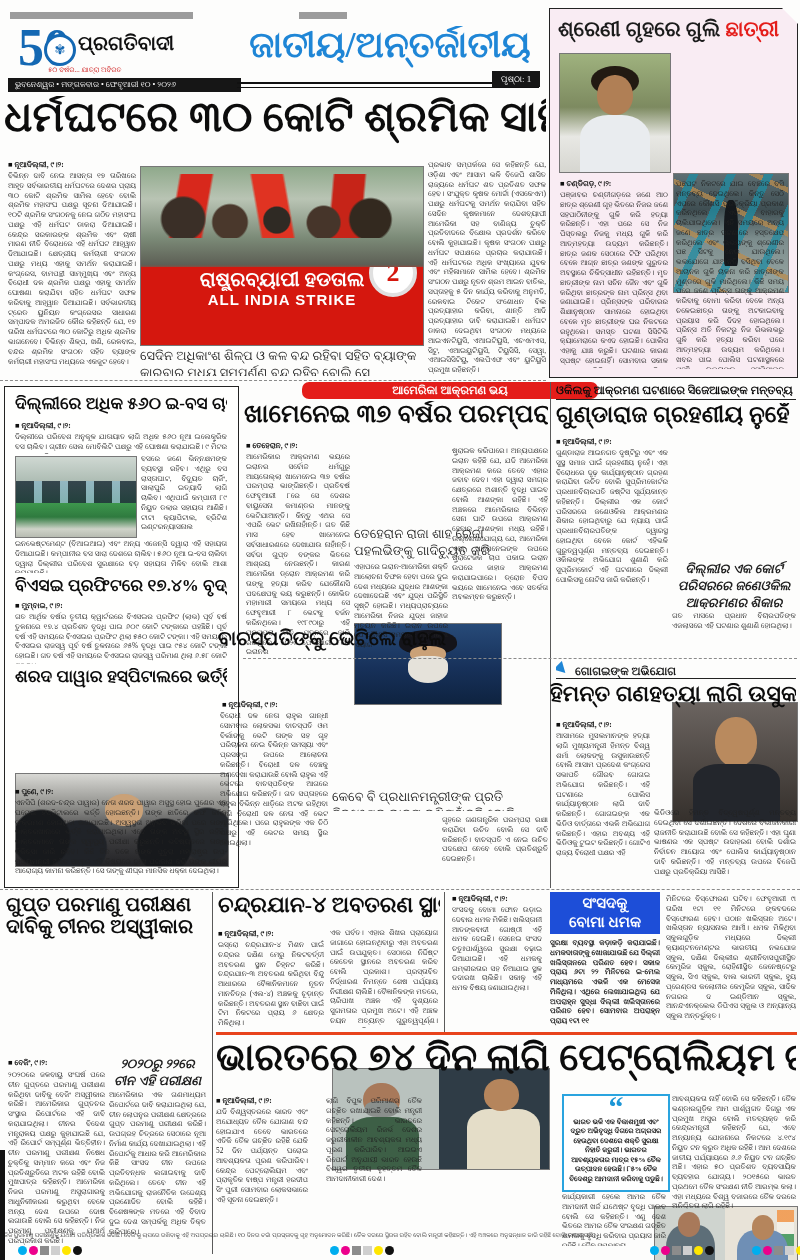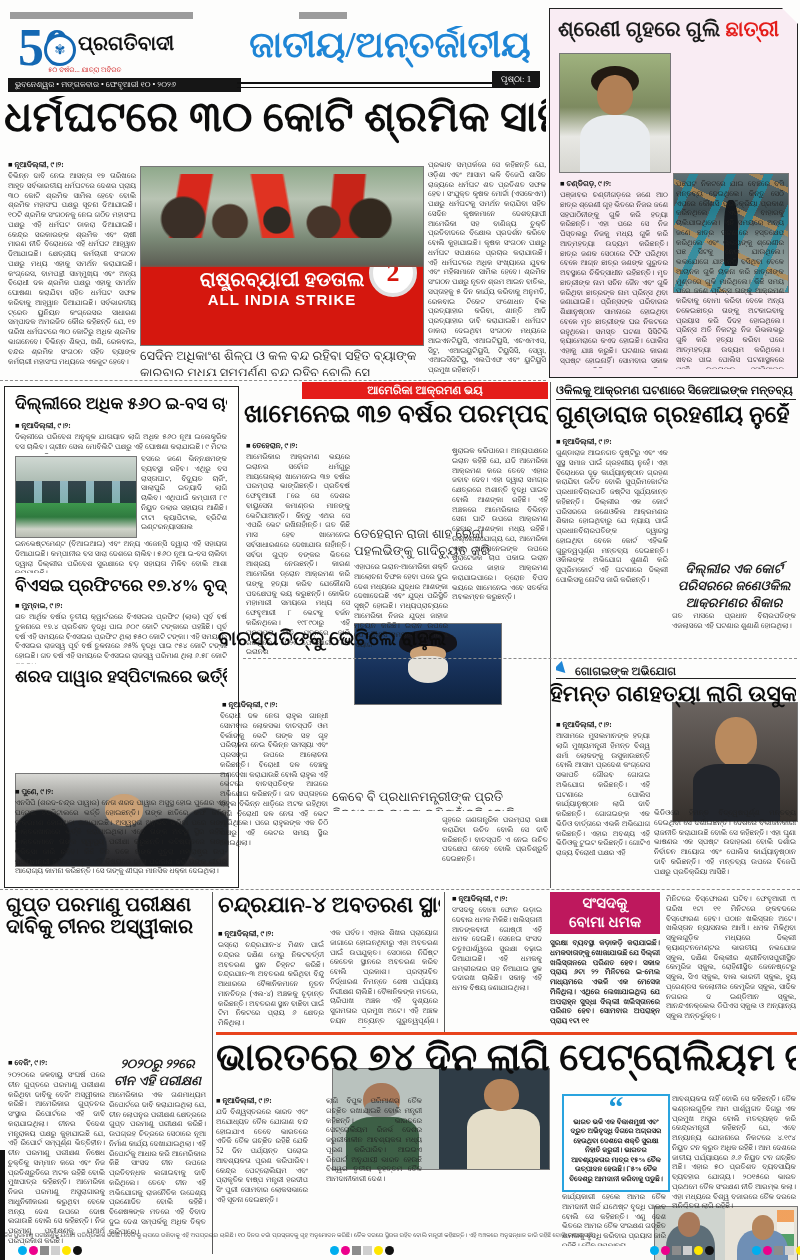--- a/index.html
+++ b/index.html
@@ -24,21 +24,21 @@
   .cap{font-size:13px;line-height:1.3;font-weight:bold;color:#1d1d1d;overflow:hidden;word-break:break-word;}
   .cap-i{font-style:italic;text-align:center;font-weight:bold;}
   .kicker{font-weight:bold;font-size:11.5px;color:#0c0c0c;border-bottom:1.4px solid #222;white-space:nowrap;overflow:hidden;}
   .dash{border-top:1px dashed #8a8a8a;height:0;}
   .vline{border-left:1px solid #5a5a5a;width:0;}
   
   .pinkbox{background:#f9ecf3;border:1.6px solid #232323;
            clip-path:polygon(0 0,calc(100% - 16px) 0,100% 16px,100% 100%,0 100%);}
   .leftbox{background:#fffffe;border:1.6px solid #232323;}
   .redstrip{background:#e41d1a;color:#fff;font-weight:bold;font-size:11.5px;display:flex;align-items:center;justify-content:center;white-space:nowrap;overflow:hidden;}
-  .blackbox{background:#be185d;color:#fff;font-weight:bold;text-align:center;font-size:15px;line-height:1.25;display:flex;flex-direction:column;justify-content:center;overflow:hidden;}
+  .blackbox{background:#1d4ed8;color:#fff;font-weight:bold;text-align:center;font-size:15px;line-height:1.25;display:flex;flex-direction:column;justify-content:center;overflow:hidden;}
   .orange-rule{background:#e8431c;}
   .quotebox{border:2px solid #2aa4df;background:#fff;text-align:center;overflow:hidden;}
   .qmark{color:#1d96d6;font-size:30px;font-weight:bold;line-height:.7;font-family:"Liberation Serif",serif;}
   .qtext{font-size:7px;font-weight:bold;line-height:1.35;padding:1px 4px;color:#111;}
   
   .ph{overflow:hidden;position:relative;border:1px solid #777;}
   .ph-strike{background:linear-gradient(180deg,#8fa98b 0%,#b9c4b4 18%,#7b8a77 40%,#5d5f55 55%,#d22b1d 58%,#c21f14 100%);}
   .strike-flags{position:absolute;top:4%;left:4%;width:92%;height:36%;
      background:
        radial-gradient(circle at 12% 70%,#3a2f27 9%,transparent 10%),
@@ -168,21 +168,21 @@
 
     <div class="abs hl" style="left:10px;top:281px;width:212px;height:22px;font-size:17px;">ଶରଦ ପାୱାର ହସ୍ପିଟାଲରେ ଭର୍ତ୍ତି</div>
     <div class="abs ph ph-pawar" style="left:10px;top:304px;width:212px;height:92px;">
       <div class="pawar-head"></div>
       <div class="pawar-crowd"></div>
     </div>
     <div class="abs byline" style="left:10px;top:400px;width:120px;">■ ପୁଣେ, ୯।୨:</div>
     <div class="abs bt" style="left:10px;top:411px;width:212px;height:80px;">ଏନସିପି (ଶରଦ-ଚନ୍ଦ୍ର ପାୱାର) ନେତା ଶରଦ ପାୱାର ଅସୁସ୍ଥ ହୋଇ ପୁଣେର ଏକ ଘରୋଇ ହସ୍ପିଟାଲରେ ଭର୍ତ୍ତି ହୋଇଛନ୍ତି। ତାଙ୍କ ଛାତିରେ କଫ ଜନିତ ସଂକ୍ରମଣ ହୋଇଥିବା ଜଣାଯାଇଛି। ଅସ୍ୱସ୍ଥତା ଅନୁଭବ କରିବା ପରେ ତାଙ୍କୁ ଡାକ୍ତରଖାନାରେ ଭର୍ତ୍ତି କରାଯାଇଥିଲା। ଏବେ ତାଙ୍କ ଅବସ୍ଥା ସ୍ଥିର ରହିଛି। ଡାକ୍ତରମାନେ ତାଙ୍କ ସ୍ୱାସ୍ଥ୍ୟ ପରୀକ୍ଷା କରୁଛନ୍ତି। ଭବିଷ୍ୟତରେ ତାଙ୍କ ଚିକିତ୍ସା ଜାରି ରହିବ। କିଛି ଦିନ ତଳେ ତାଙ୍କ ପୁତୁରା ମହାରାଷ୍ଟ୍ର ଉପ-ମୁଖ୍ୟମନ୍ତ୍ରୀ ଅଜିତ ପାୱାର ଏହି ବିଷୟରେ ଦୁଃଖ ପ୍ରକାଶ କରି ତାଙ୍କ ଶୀଘ୍ର ଆରୋଗ୍ୟ କାମନା କରିଛନ୍ତି। ସେ ତାଙ୍କୁ ଶୀଘ୍ର ମାନସିକ ଧକ୍କା ଦେଇଥିଲା।</div>
   </div>
 
-  <div class="abs redstrip" style="left:302px;top:382px;width:246px;height:17px;">ଆମେରିକା ଆକ୍ରମଣ ଭୟ</div>
+  <div class="abs redstrip" style="left:302px;top:382px;width:296px;height:17px;border-radius:7px;">ଆମେରିକା ଆକ୍ରମଣ ଭୟ</div>
   <div class="abs hl" style="left:244px;top:401px;width:304px;height:34px;font-size:25px;">ଖାମେନେଇ ୩୭ ବର୍ଷର ପରମ୍ପରା ଭାଙ୍ଗିଲେ</div>
   <div class="abs byline" style="left:246px;top:441px;width:110px;">■ ତେହେରାନ, ୯।୨:</div>
   <div class="abs bt" style="left:246px;top:452px;width:104px;height:202px;">ଆମେରିକାର ଆକ୍ରମଣ ଭୟରେ ଇରାନର ସର୍ବୋଚ୍ଚ ଧର୍ମଗୁରୁ ଆୟତୋଲ୍ଲା ଖାମେନେଇ ୩୭ ବର୍ଷର ପରମ୍ପରା ଭାଙ୍ଗିଛନ୍ତି। ପ୍ରତିବର୍ଷ ଫେବୃଆରୀ ୮ରେ ସେ ଦେଶର ବାୟୁସେନା କମାଣ୍ଡର ମାନଙ୍କୁ ଭେଟିଯାଆନ୍ତି। କିନ୍ତୁ ଏଥର ସେ ଏପରି ଭେଟ ରଖିନାହାଁନ୍ତି। ଗତ କିଛି ମାସ ହେବ ଖାମେନେଇ ସର୍ବସାଧାରଣରେ ଦେଖାଯାଉ ନାହାଁନ୍ତି। ସର୍ବଦା ଗୁପ୍ତ ବଙ୍କର ଭିତରେ ଆଶ୍ରୟ ନେଉଛନ୍ତି। କାରଣ ଆମେରିକା ଡ୍ରୋନ ଆକ୍ରମଣ କରି ତାଙ୍କୁ ହତ୍ୟା କରିବ ଯେକୌଣସି ପଦକ୍ଷେପକୁ ଭୟ କରୁଛନ୍ତି। କୋଭିଡ ମହାମାରୀ ସମୟରେ ମଧ୍ୟ ସେ ଫେବୃଆରୀ ୮ ଭେଟକୁ ବର୍ଜନ କରିନଥିଲେ। ୧୯୮୯ଠାରୁ ଏହି ପରମ୍ପରା ଅତି ଯତ୍ନରେ ଜାରି ରଖିଥିଲେ। ୨୦୨୯ ଫେବୃଆରୀ ୮ରେ ଇରାନର</div>
   <div class="abs ph ph-khamenei" style="left:354px;top:443px;width:146px;height:80px;">
     <div class="turban"></div>
     <div class="face"></div>
     <div class="beard"></div>
   </div>
   <div class="abs cap" style="left:354px;top:526px;width:146px;height:34px;font-weight:normal;">ତେହେରାନ ରାଜା ଶାହ ରେଜା ପହଲଭିଙ୍କୁ ଗାଦିଚ୍ୟୁତ କରି ଖାମେନେଇ ନିଜ ହାତକୁ କ୍ଷମତା ନେଇଥିଲେ। ଦେଶର ସର୍ବୋଚ୍ଚ ଧର୍ମଗୁରୁ ହେବା ସହିତ ସେ ଇରାନର ସେନା ମୁଖ୍ୟ ଭାବେ ମଧ୍ୟ ଦାୟିତ୍ୱ କରୁଛନ୍ତି।</div>
   <div class="abs bt" style="left:354px;top:562px;width:94px;height:92px;">ଏହାପରେ ଇରାନ-ଆମେରିକା ଶକ୍ତି ଆଲୋଚନା ବିଫଳ ହେବା ପରେ ଦୁଇ ଦେଶ ମଧ୍ୟରେ ଯୁଦ୍ଧର ଆଶଙ୍କା ଦେଖାଦେଇଛି ଏବଂ ଯୁଦ୍ଧ ପରିସ୍ଥିତି ସୃଷ୍ଟି ହୋଇଛି। ମଧ୍ୟପ୍ରାଚ୍ୟରେ ଆମେରିକା ନିଜର ଯୁଦ୍ଧ ଜାହାଜ ମୁତୟନ କରିଛି। ଇରାନ ଉପରେ ଯେ କୌଣସି ସମୟରେ ଆମେରିକା ଏୟାର</div>

